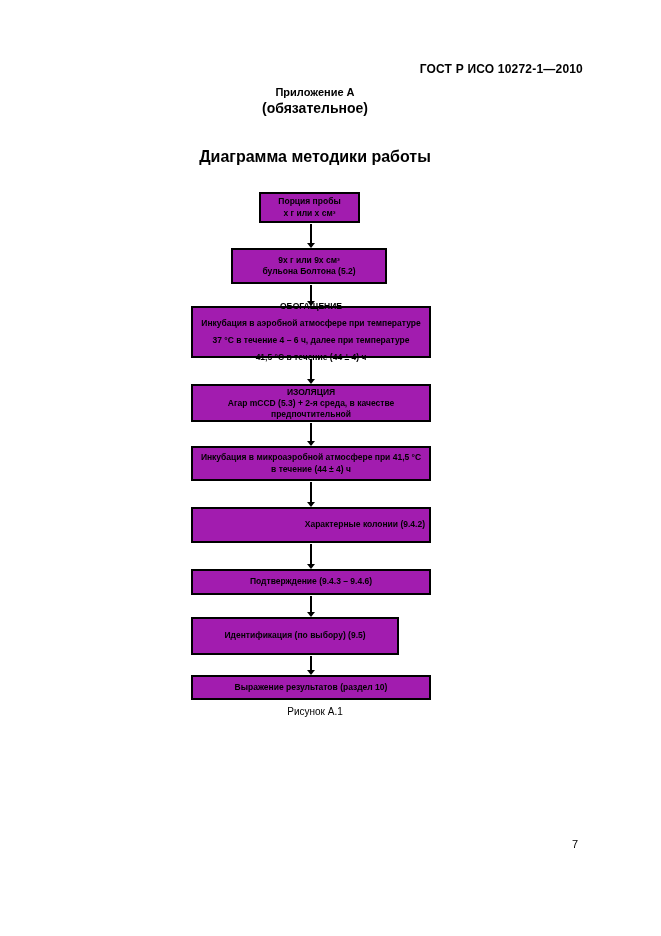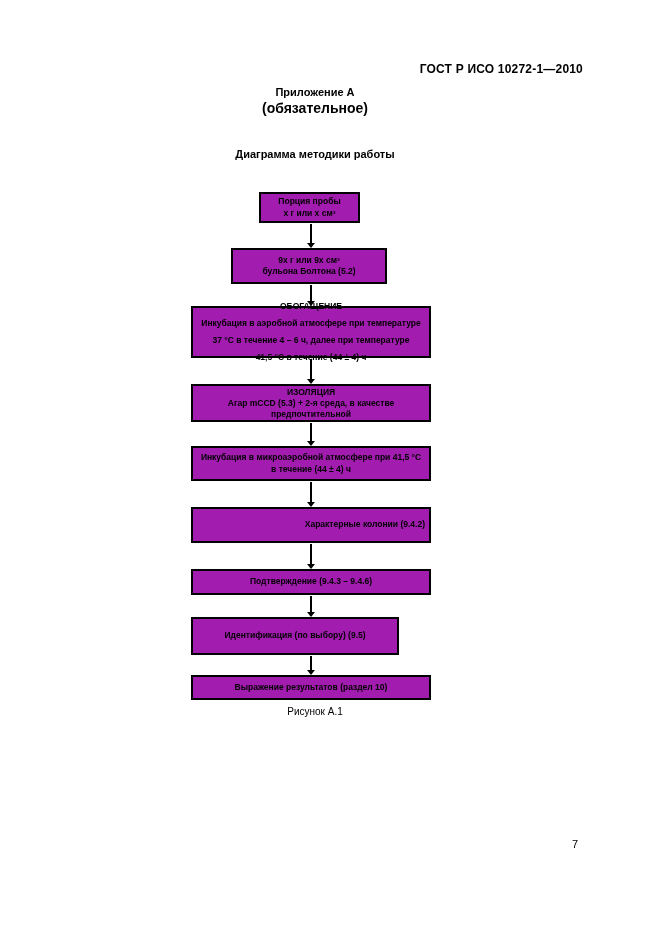--- a/index.html
+++ b/index.html
@@ -12,21 +12,21 @@
   }
   .doc-header{
     position:absolute;top:62px;right:78px;
     font-size:12px;font-weight:bold;letter-spacing:.2px;
   }
   .centered{
     position:absolute;left:0;width:630px;text-align:center;
   }
   .appendix-title{top:86px;font-size:11px;font-weight:bold;}
   .appendix-subtitle{top:100px;font-size:14px;font-weight:bold;}
-  .diagram-title{top:148px;font-size:11px;font-weight:bold;}
+  .diagram-title{top:148px;font-size:16px;font-weight:bold;}
   .figure-caption{top:706px;font-size:10px;font-weight:normal;}
   .page-number{position:absolute;top:838px;left:572px;font-size:11px;}
 
   .box{
     position:absolute;box-sizing:border-box;
     border:2px solid #000;background:#a21caf;
     display:flex;flex-direction:column;justify-content:center;align-items:center;
     text-align:center;font-weight:bold;font-size:8.5px;line-height:11.5px;
     padding:1px 4px;
   }

